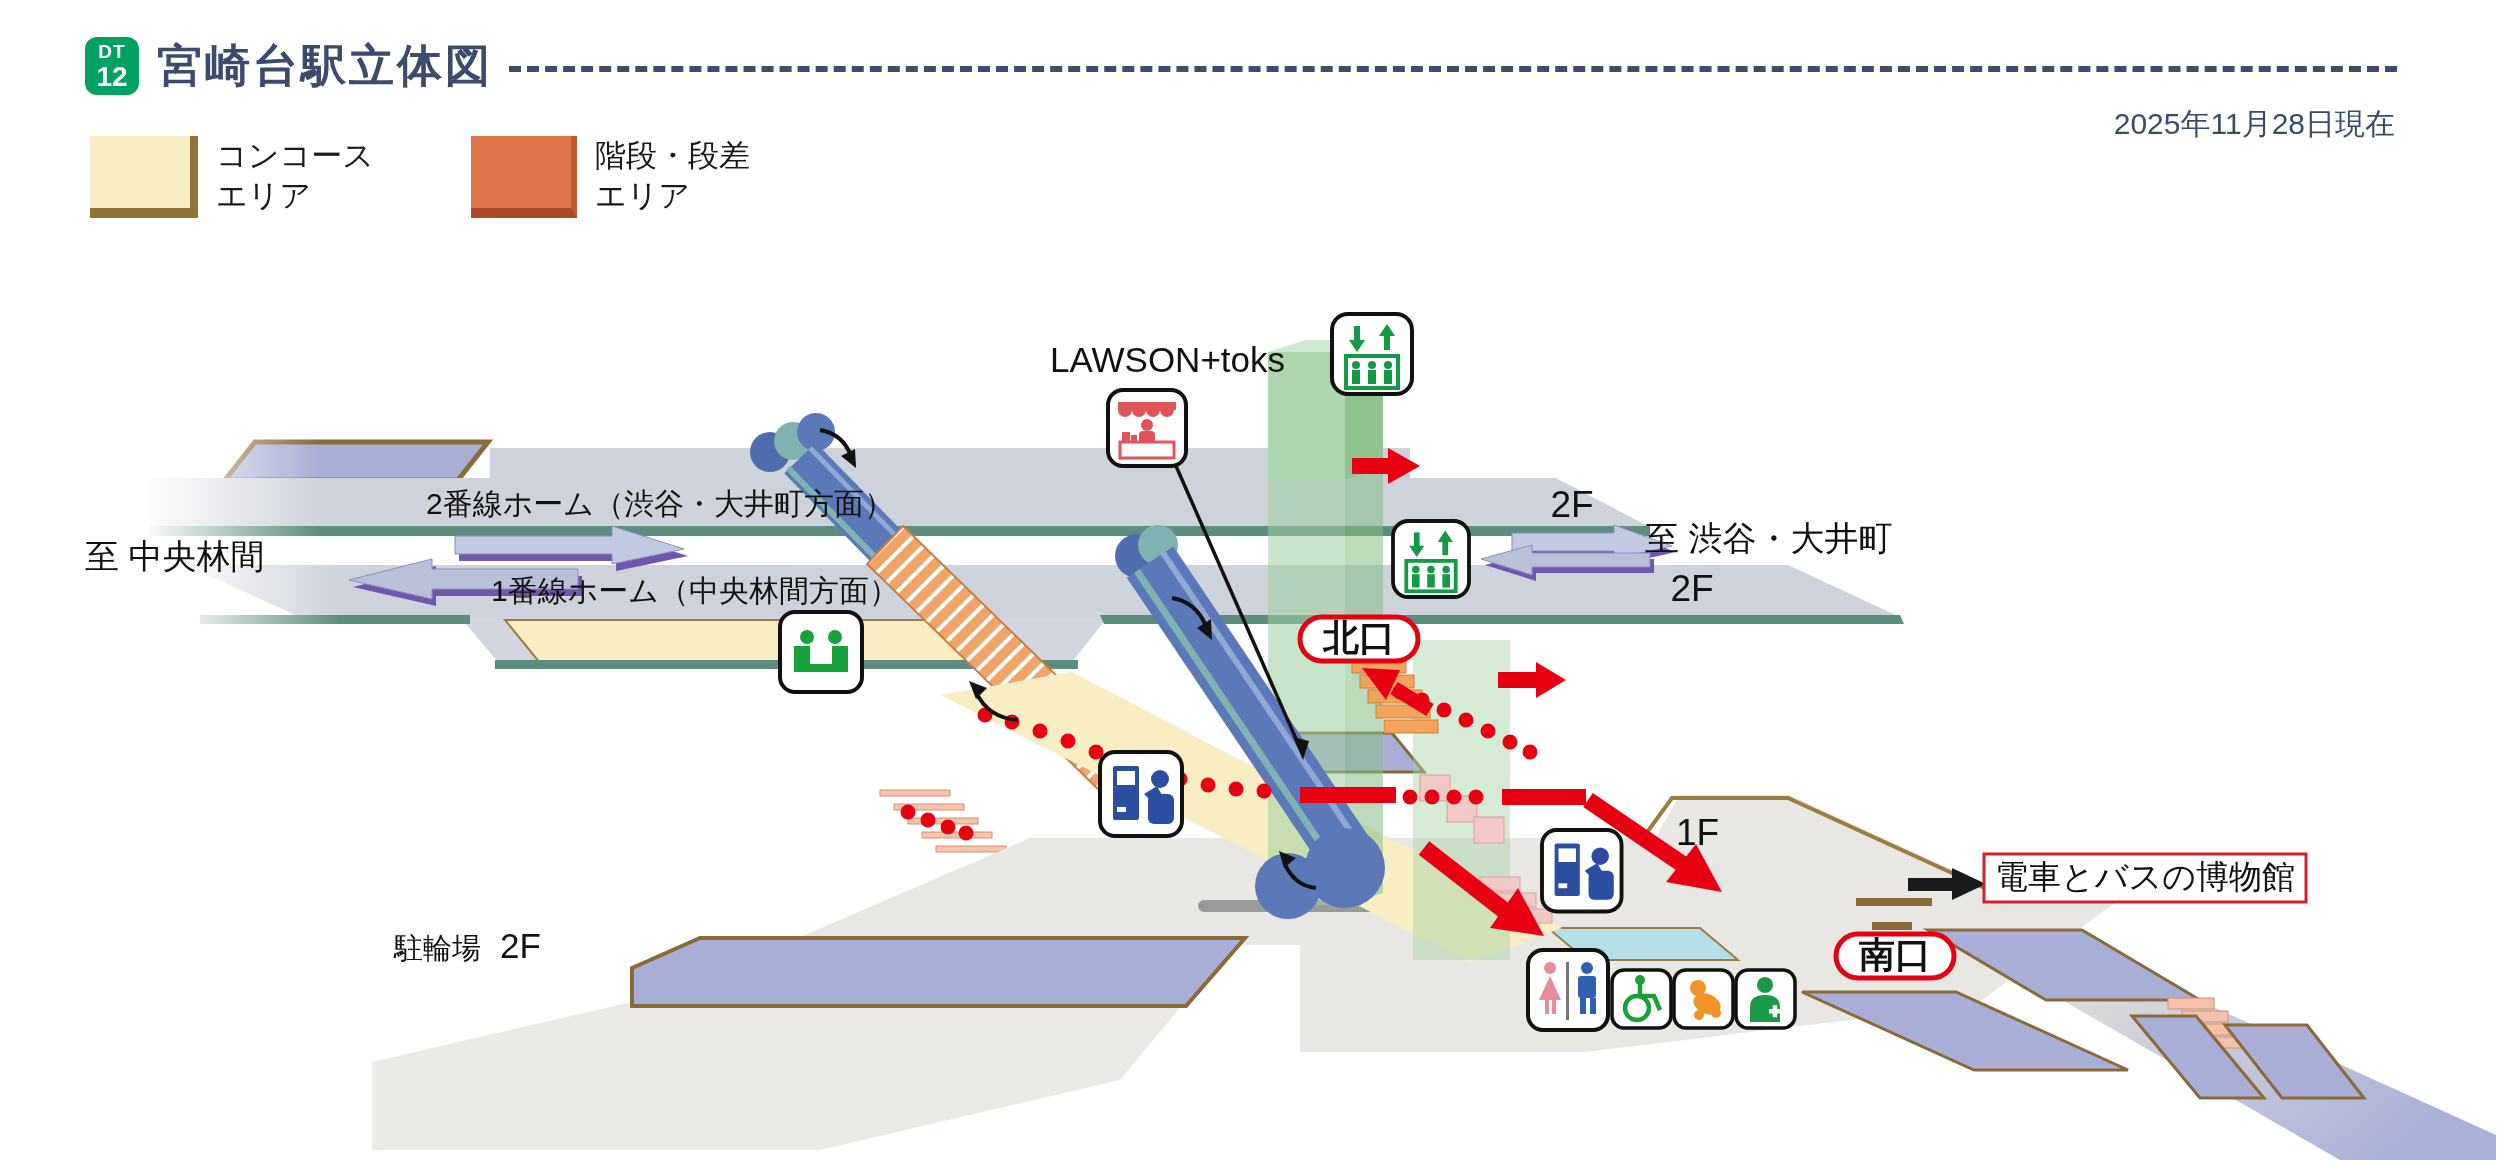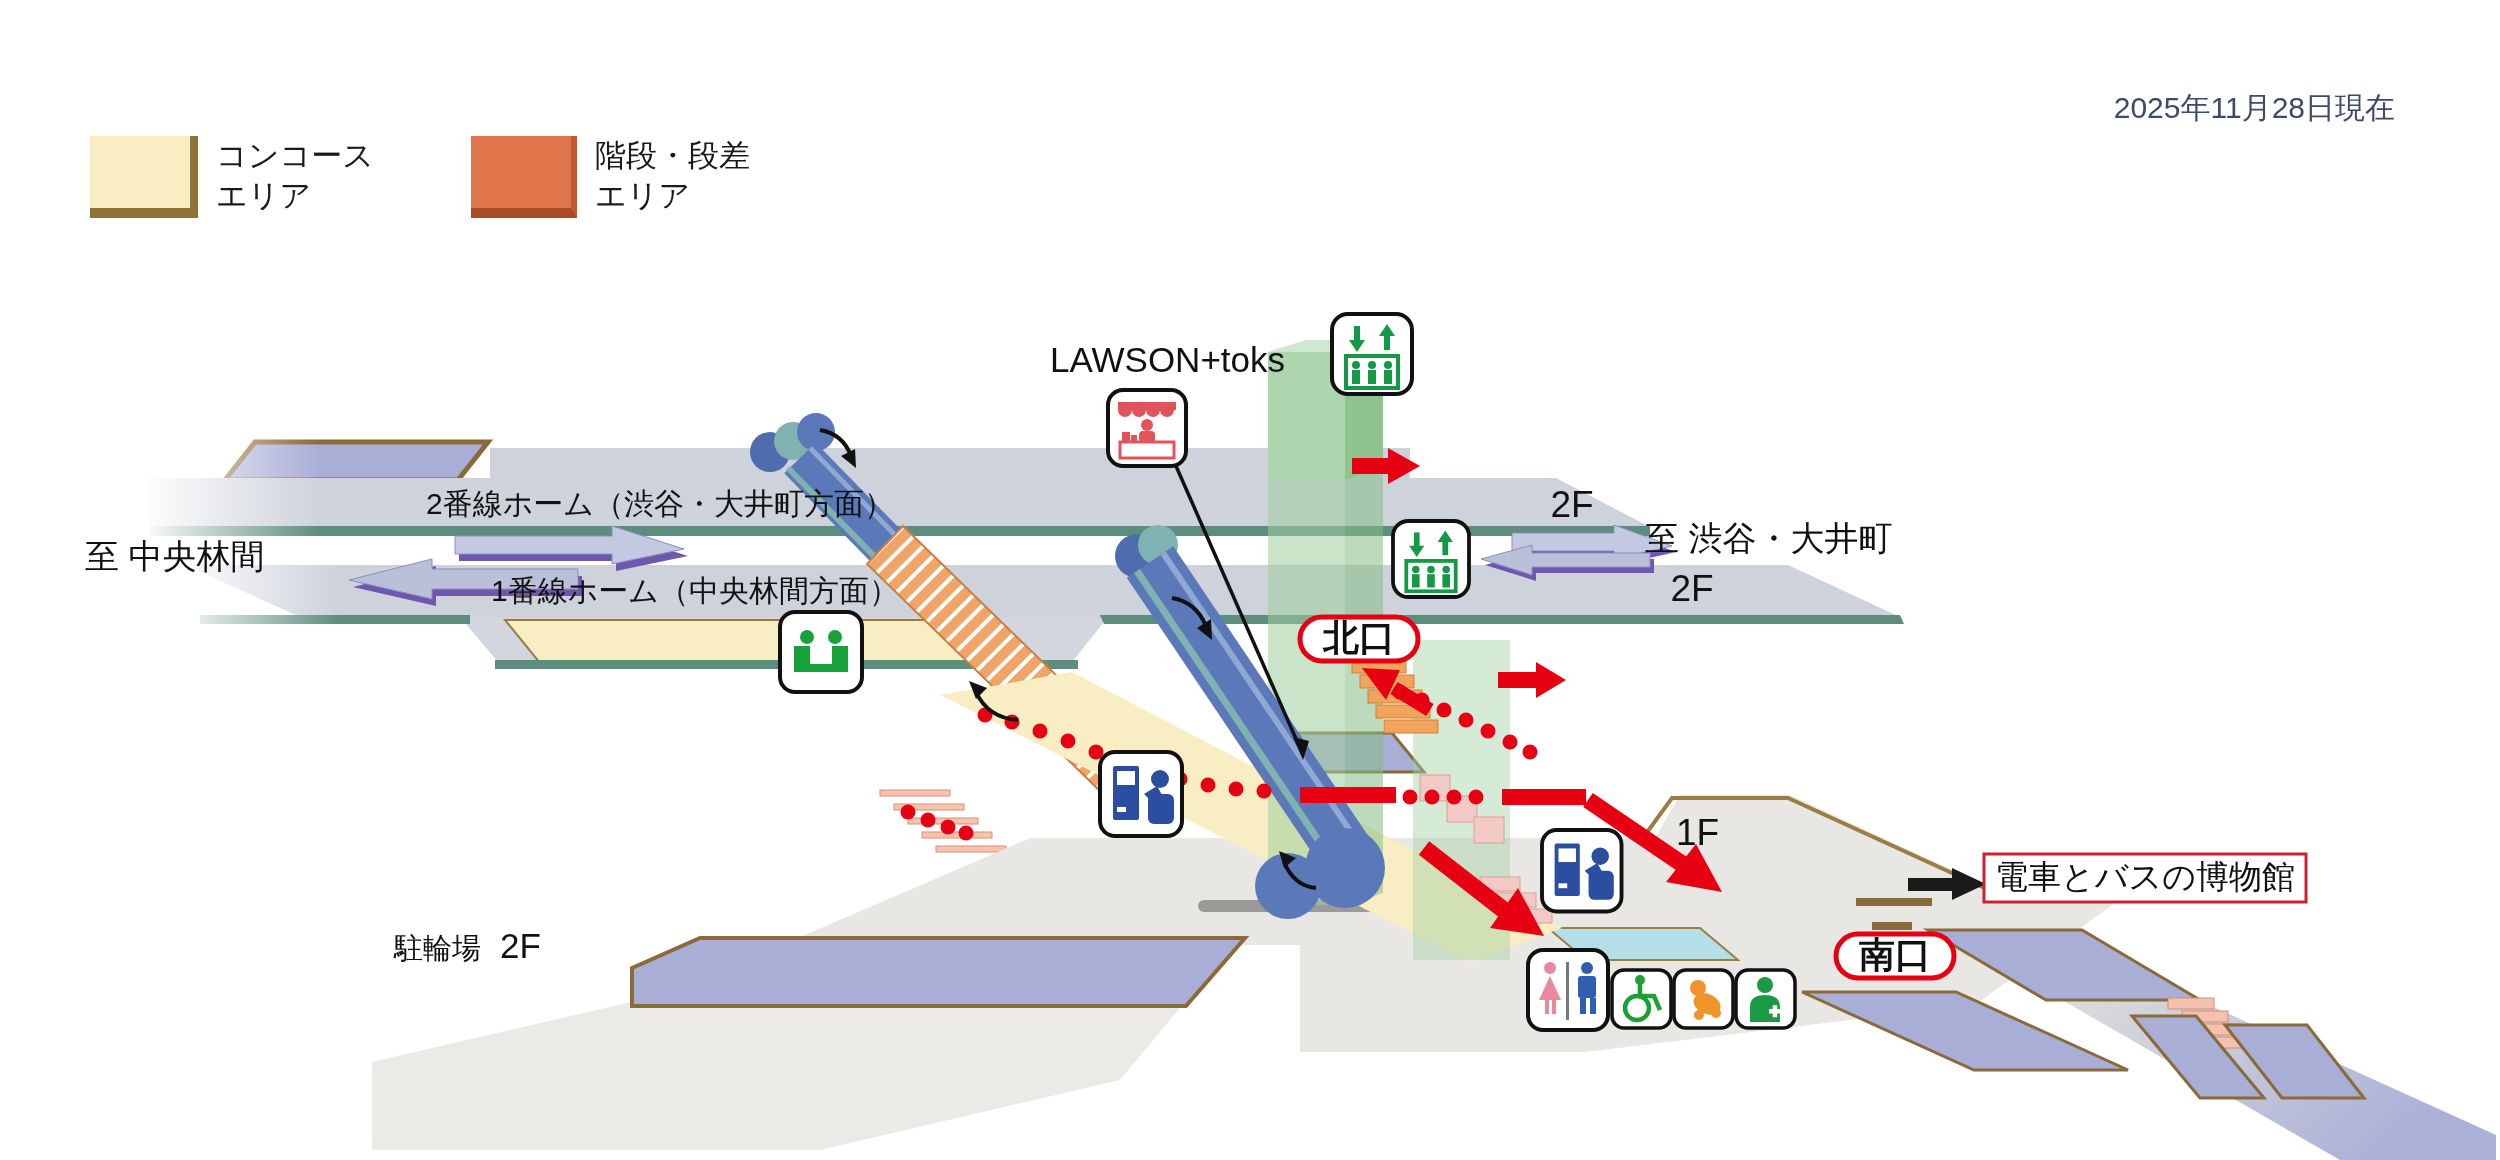--- a/index.html
+++ b/index.html
@@ -6,41 +6,49 @@
   .stage{position:relative;width:2500px;height:1160px;background:#fff;overflow:hidden;
          font-family:"Liberation Sans","DejaVu Sans",sans-serif;color:#111;}
   
   .hdr{position:absolute;left:85px;top:36px;width:2312px;display:flex;align-items:center;}
   .badge{width:54px;height:58px;background:#00a263;border-radius:12px;display:flex;flex-direction:column;
          align-items:center;justify-content:center;color:#fff;font-weight:bold;line-height:1;flex:none;}
   .badge .bl{font-size:19px;letter-spacing:1px;}
   .badge .bn{font-size:28px;margin-top:2px;}
   .ttl{font-size:45px;font-weight:bold;color:#3c4b6b;margin-left:18px;letter-spacing:3px;white-space:nowrap;}
   .rule{flex:1;border-top:6px dashed #3e4d6d;margin-left:16px;margin-top:6px;}
-  .date{position:absolute;right:105px;top:88px;font-size:30px;color:#3c4b6b;}
+  .date{position:absolute;right:105px;top:104px;font-size:30px;color:#3c4b6b;}
   
   .legend{position:absolute;left:0;top:128px;width:2500px;height:110px;}
   .litem{position:absolute;display:flex;align-items:flex-start;}
   .sw{width:100px;height:72px;flex:none;}
   .sw1{background:#f8edc3;border-right:8px solid #8f7339;border-bottom:10px solid #8f7339;}
   .sw2{background:#e0744a;border-right:6px solid #c05a31;border-bottom:10px solid #aa4a26;}
   .sw3{background:#ccd0d9;border-left:8px solid #6f9d8d;border-bottom:10px solid #6f9d8d;}
   .ltext{margin-left:18px;font-size:31px;line-height:40px;color:#1a1a1a;white-space:nowrap;}
   svg{position:absolute;left:0;top:0;}
   svg text{fill:#111;}
   .plabel{font-size:30px;}
   .flabel{font-size:37px;}
   .dest{font-size:34px;}
   .pill{font-size:36px;font-weight:bold;}
 </style>
 </head>
 <body>
 
 <div class="stage">
 
+  <div class="hdr">
+    <div class="badge">
+      <span class="bl">DT</span>
+      <span class="bn">12</span>
+    </div>
+    <div class="ttl">宮崎台駅立体図</div>
+    <div class="rule"></div>
+  </div>
   <div class="date">2025年11月28日現在</div>
 
   <div class="legend">
     <div class="litem" style="left:90px;top:8px;">
       <div class="sw sw1"></div>
       <div class="ltext"><span>コンコース</span><br>
         <span>エリア</span></div>
     </div>
     <div class="litem" style="left:439px;top:8px;padding-left:32px;">
       <div class="sw sw2"></div>

